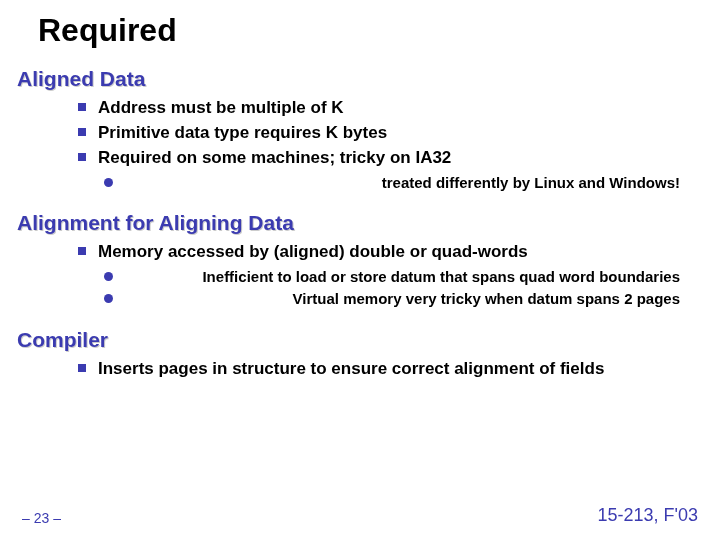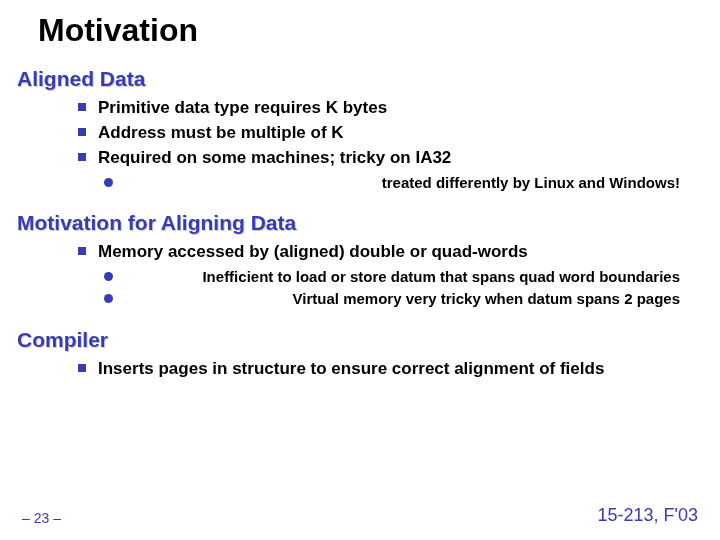--- a/index.html
+++ b/index.html
@@ -82,33 +82,33 @@
     position: absolute;
     right: 22px;
     bottom: 14px;
     font-size: 18px;
     color: #3b3bb0;
   }
 </style>
 </head>
 <body>
 
-<div class="slide-title">Motivation</div>
+<div class="slide-title">Required</div>
 
 <div class="section-heading">Aligned Data</div>
 <div class="level1-list">
+  <div class="level1-item">Address must be multiple of K</div>
   <div class="level1-item">Primitive data type requires K bytes</div>
-  <div class="level1-item">Address must be multiple of K</div>
   <div class="level1-item">Required on some machines; tricky on IA32</div>
 </div>
 <div class="level2-list">
   <div class="level2-item">treated differently by Linux and Windows!</div>
 </div>
 
-<div class="section-heading">Motivation for Aligning Data</div>
+<div class="section-heading">Alignment for Aligning Data</div>
 <div class="level1-list">
   <div class="level1-item">Memory accessed by (aligned) double or quad-words</div>
 </div>
 <div class="level2-list">
   <div class="level2-item">Inefficient to load or store datum that spans quad word boundaries</div>
   <div class="level2-item">Virtual memory very tricky when datum spans 2 pages</div>
 </div>
 
 <div class="section-heading">Compiler</div>
 <div class="level1-list">

